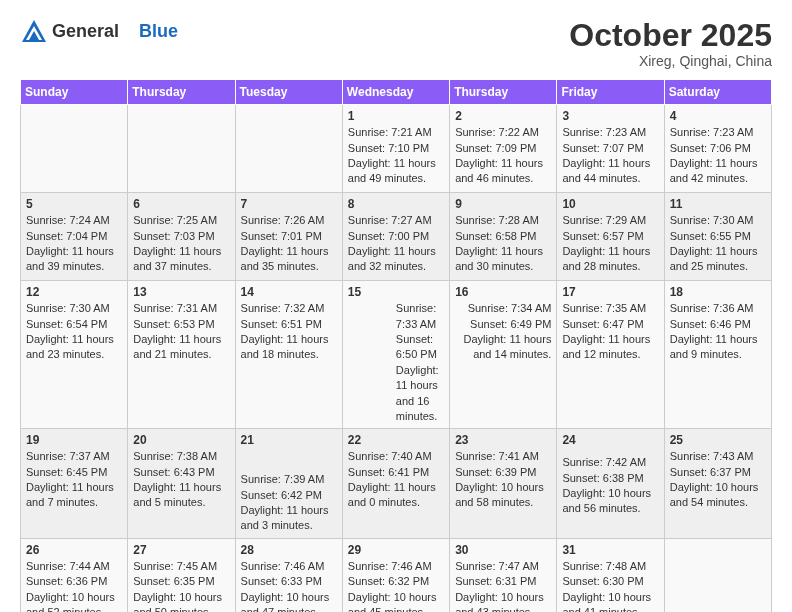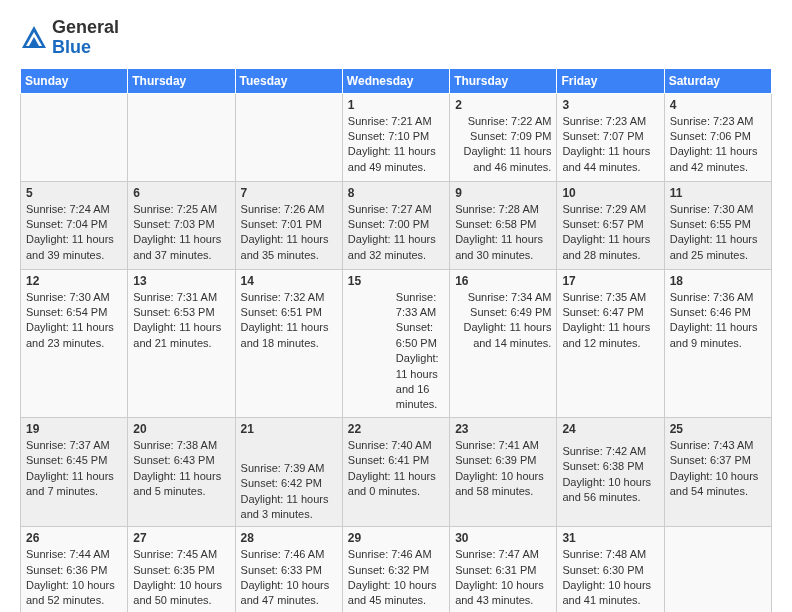--- a/index.html
+++ b/index.html
@@ -22,22 +22,23 @@
       justify-content: space-between;
       align-items: flex-start;
       margin-bottom: 10px;
     }
     .logo {
       display: flex;
       align-items: center;
     }
     .logo-text {
       display: flex;
-      flex-direction: column;
+      flex-direction: row;
       line-height: 1.1;
+      gap: 20px;
     }
     .logo-general {
       font-size: 18px;
       font-weight: bold;
       color: #333;
     }
     .logo-blue {
       font-size: 18px;
       font-weight: bold;
       color: #1a6bbf;
@@ -60,21 +61,21 @@
       font-size: 14px;
       color: #555;
     }
     .calendar {
       flex: 1;
       border-collapse: collapse;
       width: 100%;
       table-layout: fixed;
     }
     .calendar thead tr th {
-      background: #3b82f6;
+      background: #8b5cf6;
       color: #fff;
       font-size: 12px;
       font-weight: bold;
       padding: 5px 4px;
       text-align: left;
       border: 1px solid #fff;
     }
     .calendar tbody tr td {
       border: 1px solid #ccc;
       vertical-align: top;
@@ -114,20 +115,24 @@
       <svg class="logo-icon" viewBox="0 0 28 28">
         <polygon points="14,2 26,24 2,24" fill="#1a6bbf"></polygon>
         <polygon points="14,8 22,22 6,22" fill="#fff"></polygon>
         <polygon points="14,13 19,22 9,22" fill="#1a6bbf"></polygon>
       </svg>
       <div class="logo-text">
         <span class="logo-general">General</span>
         <span class="logo-blue">Blue</span>
       </div>
     </div>
+    <div class="title-block">
+      <div class="month-title">October 2025</div>
+      <div class="location">Xireg, Qinghai, China</div>
+    </div>
   </div>
 
   <table class="calendar">
     <thead>
       <tr>
       <th>Sunday</th>
           <th>Thursday</th>
           <th>Tuesday</th>
           <th>Wednesday</th>
           <th>Thursday</th>
@@ -142,21 +147,21 @@
           <td class="empty-cell"></td>
           <td>
             <span class="day-number">1</span>
             <div class="day-info" style="white-space: pre-line;">Sunrise: 7:21 AM
 Sunset: 7:10 PM
 Daylight: 11 hours
 and 49 minutes.</div>
           </td>
           <td>
             <span class="day-number">2</span>
-            <div class="day-info" style="white-space: pre-line; text-align: right;">Sunrise: 7:22 AM
+            <div class="day-info" style="white-space: pre-line;">Sunrise: 7:22 AM
 Sunset: 7:09 PM
 Daylight: 11 hours
 and 46 minutes.</div>
           </td>
           <td>
             <span class="day-number">3</span>
             <div class="day-info" style="white-space: pre-line;">Sunrise: 7:23 AM
 Sunset: 7:07 PM
 Daylight: 11 hours
 and 44 minutes.</div>

